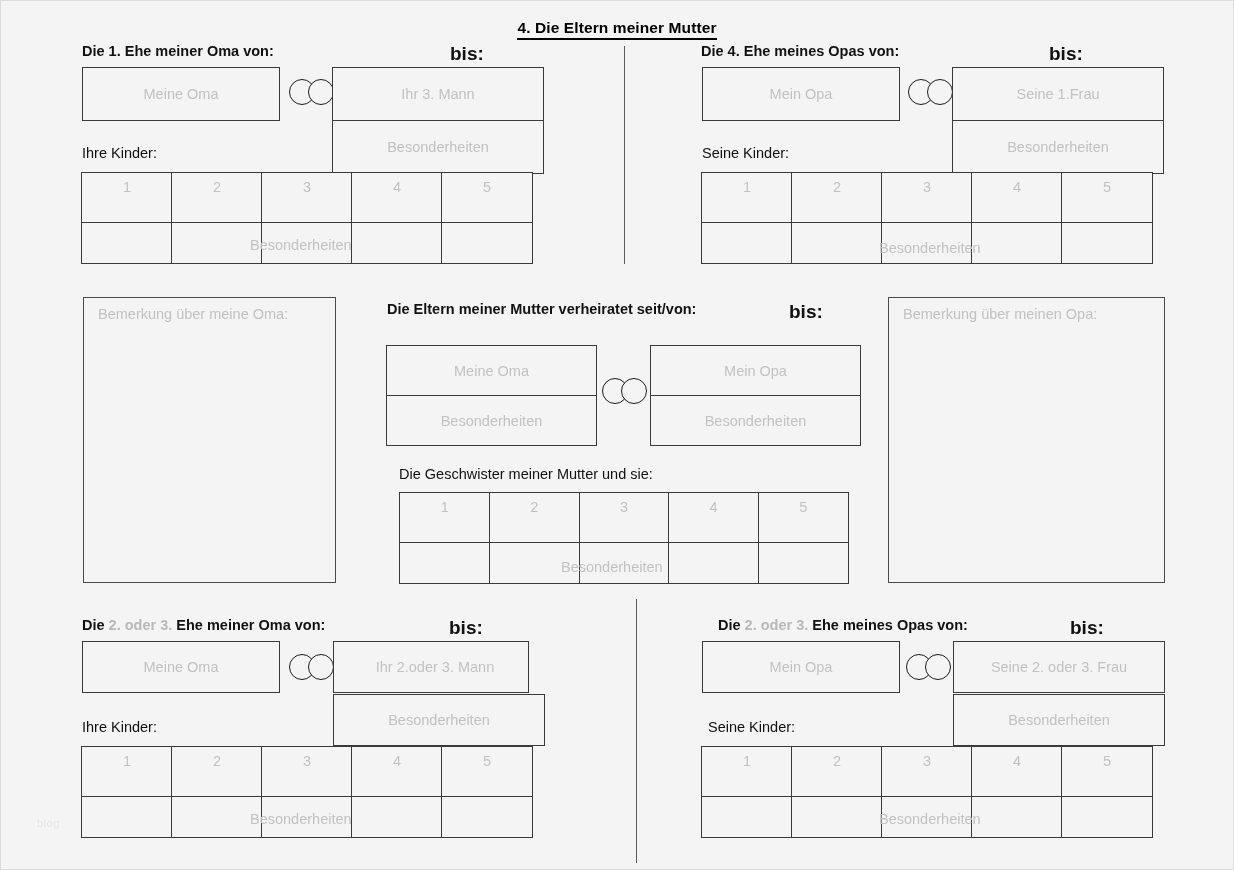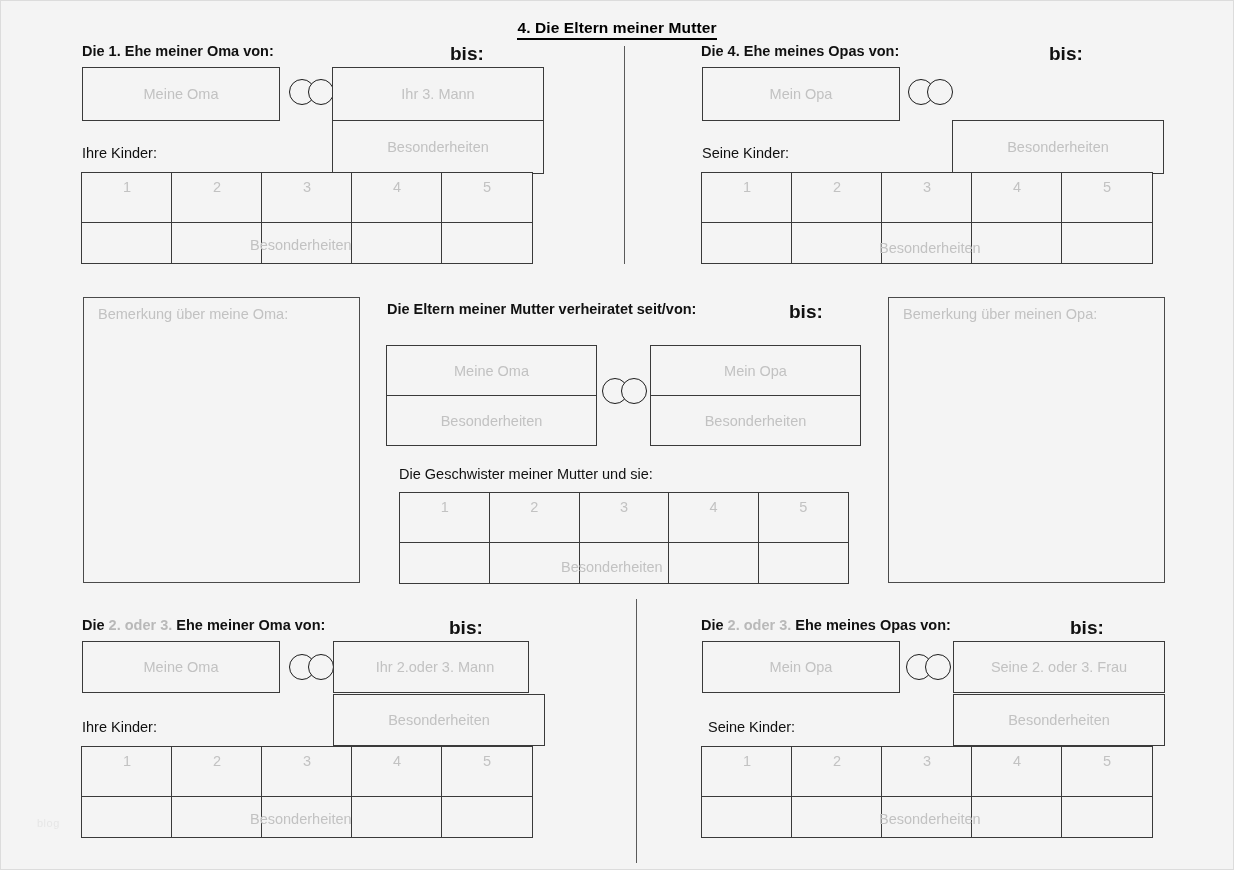--- a/index.html
+++ b/index.html
@@ -197,39 +197,40 @@
   <div class="hdg" style="left:700px; top:42px;">Die 4. Ehe meines Opas von:</div>
   <div class="bis" style="left:1048px; top:42px;">bis:</div>
 
   <div class="box" style="left:701px; top:66px; width:198px; height:54px;">Mein Opa</div>
 
   <div class="rings" style="left:907px; top:78px; width:45px; height:26px;">
     <div class="ring a"></div>
     <div class="ring b"></div>
   </div>
 
+  <div class="box" style="left:951px; top:66px; width:212px; height:54px;">Seine 1.Frau</div>
   <div class="box" style="left:951px; top:119px; width:212px; height:54px;">Besonderheiten</div>
 
   <div class="sub-hdg" style="left:701px; top:144px;">Seine Kinder:</div>
 
   <div class="grid" style="left:701px; top:172px; width:450px; height:90px;">
     <div class="cell">1</div>
     <div class="cell">2</div>
     <div class="cell">3</div>
     <div class="cell">4</div>
     <div class="cell">5</div>
     <div class="cell r2"></div>
     <div class="cell r2"></div>
     <div class="cell r2"></div>
     <div class="cell r2"></div>
     <div class="cell r2"></div>
   </div>
   <div class="grid-caption" style="left:878px; top:239px;">Besonderheiten</div>
 
-  <div class="memo" style="left:82px; top:296px; width:277px; height:286px;">
+  <div class="memo" style="left:82px; top:296px; width:253px; height:286px;">
     <span>Bemerkung über meine Oma:</span>
   </div>
 
   <div class="hdg" style="left:386px; top:300px;">Die Eltern meiner Mutter verheiratet seit/von:</div>
   <div class="bis" style="left:788px; top:300px;">bis:</div>
 
   <div class="box" style="left:385px; top:344px; width:211px; height:51px;">Meine Oma</div>
   <div class="box" style="left:385px; top:394px; width:211px; height:51px;">Besonderheiten</div>
 
   <div class="rings" style="left:601px; top:377px; width:45px; height:26px;">
@@ -288,21 +289,21 @@
     <div class="cell">4</div>
     <div class="cell">5</div>
     <div class="cell r2"></div>
     <div class="cell r2"></div>
     <div class="cell r2"></div>
     <div class="cell r2"></div>
     <div class="cell r2"></div>
   </div>
   <div class="grid-caption" style="left:249px; top:810px;">Besonderheiten</div>
 
-  <div class="hdg" style="left:700px; top:616px;">
+  <div class="hdg" style="left:717px; top:616px;">
     <span>Die</span>
     <span class="muted">2. oder 3.</span>
     <span>Ehe meines Opas von:</span>
   </div>
   <div class="bis" style="left:1069px; top:616px;">bis:</div>
 
   <div class="box" style="left:701px; top:640px; width:198px; height:52px;">Mein Opa</div>
 
   <div class="rings" style="left:905px; top:653px; width:45px; height:26px;">
     <div class="ring a"></div>

